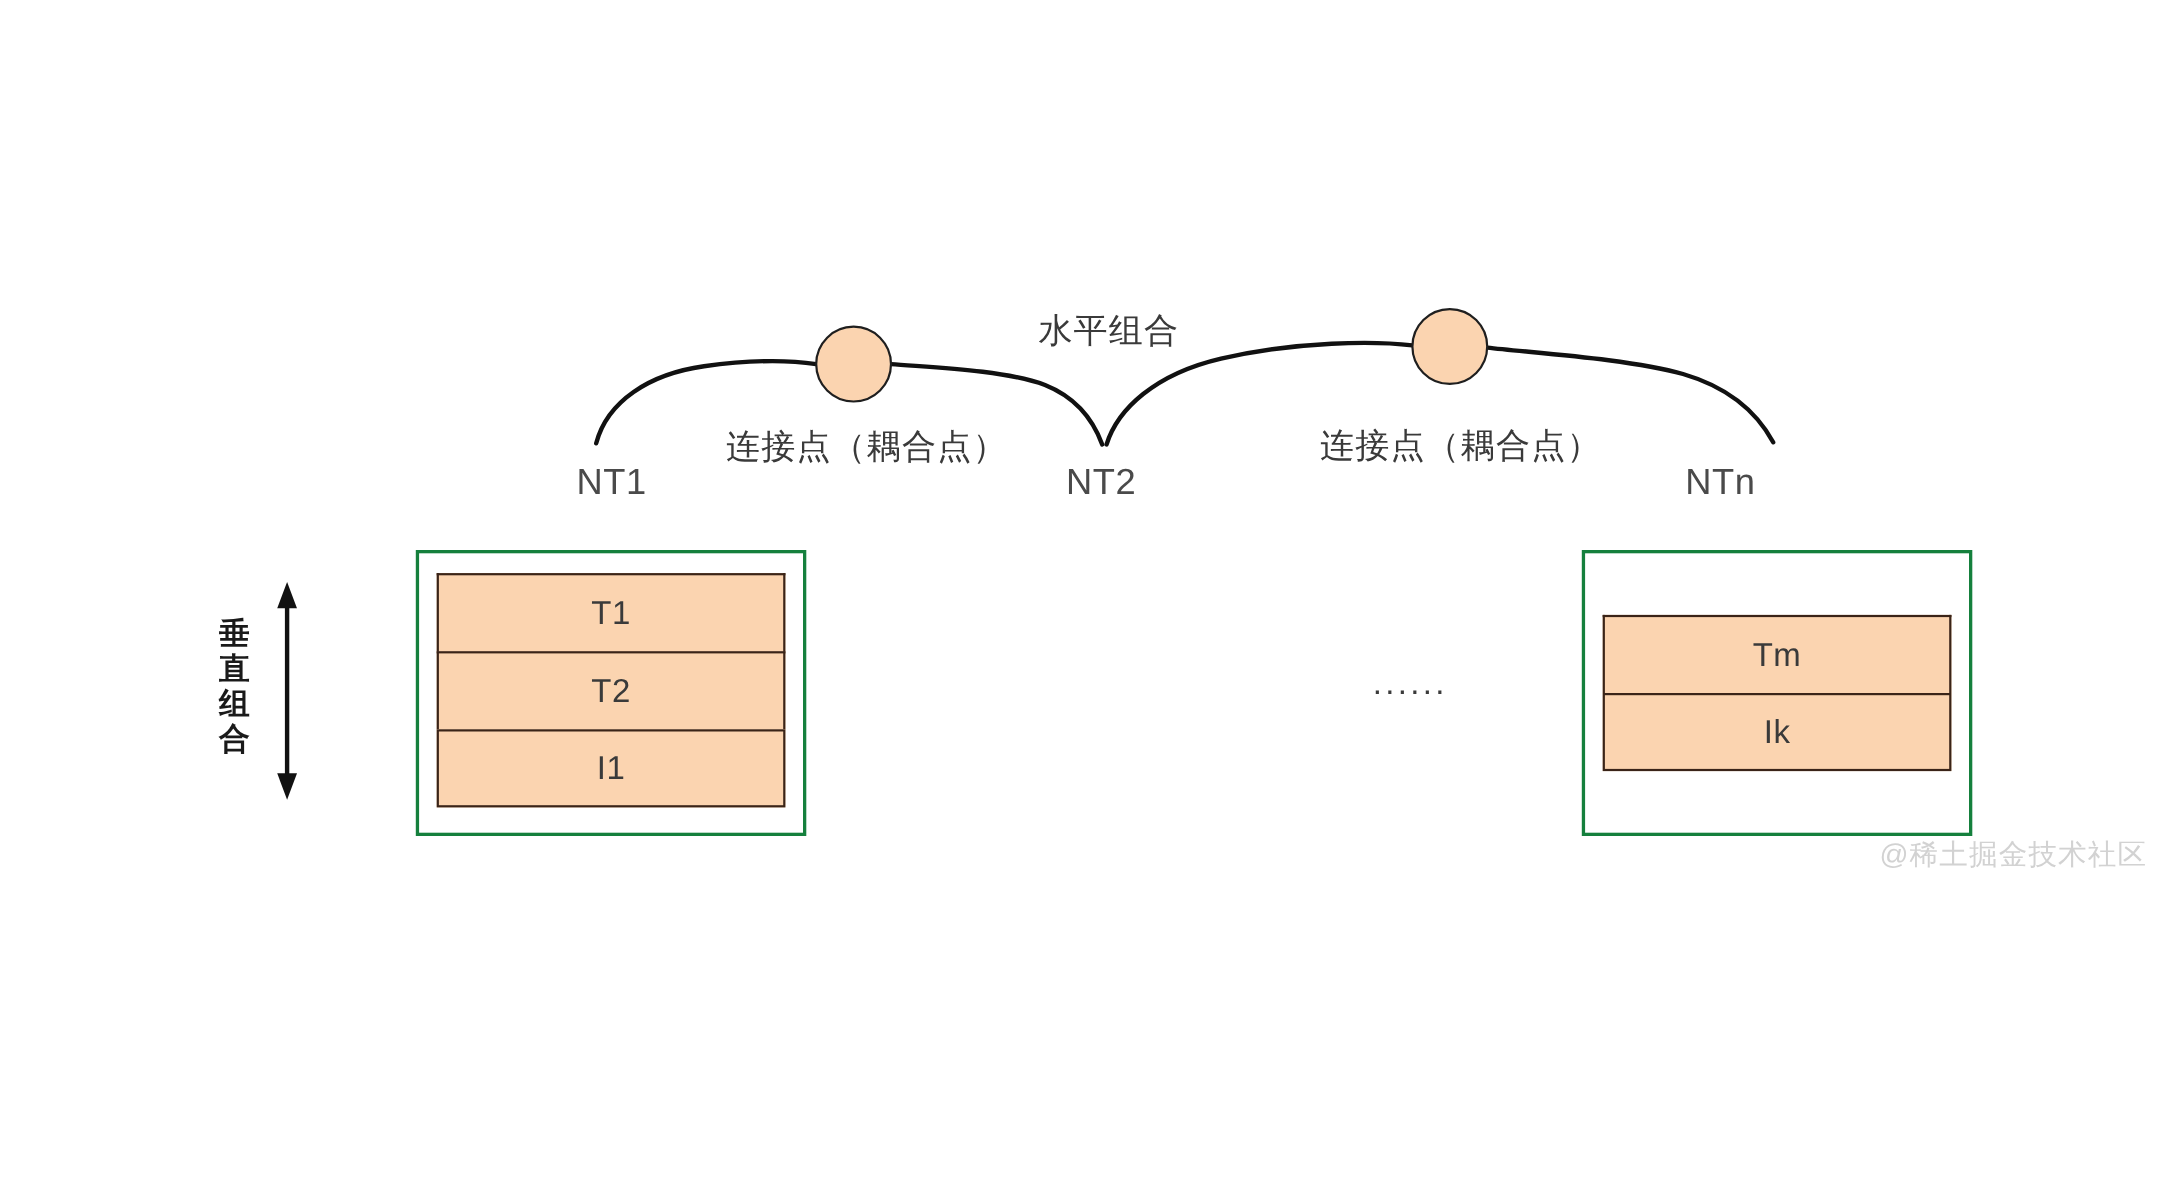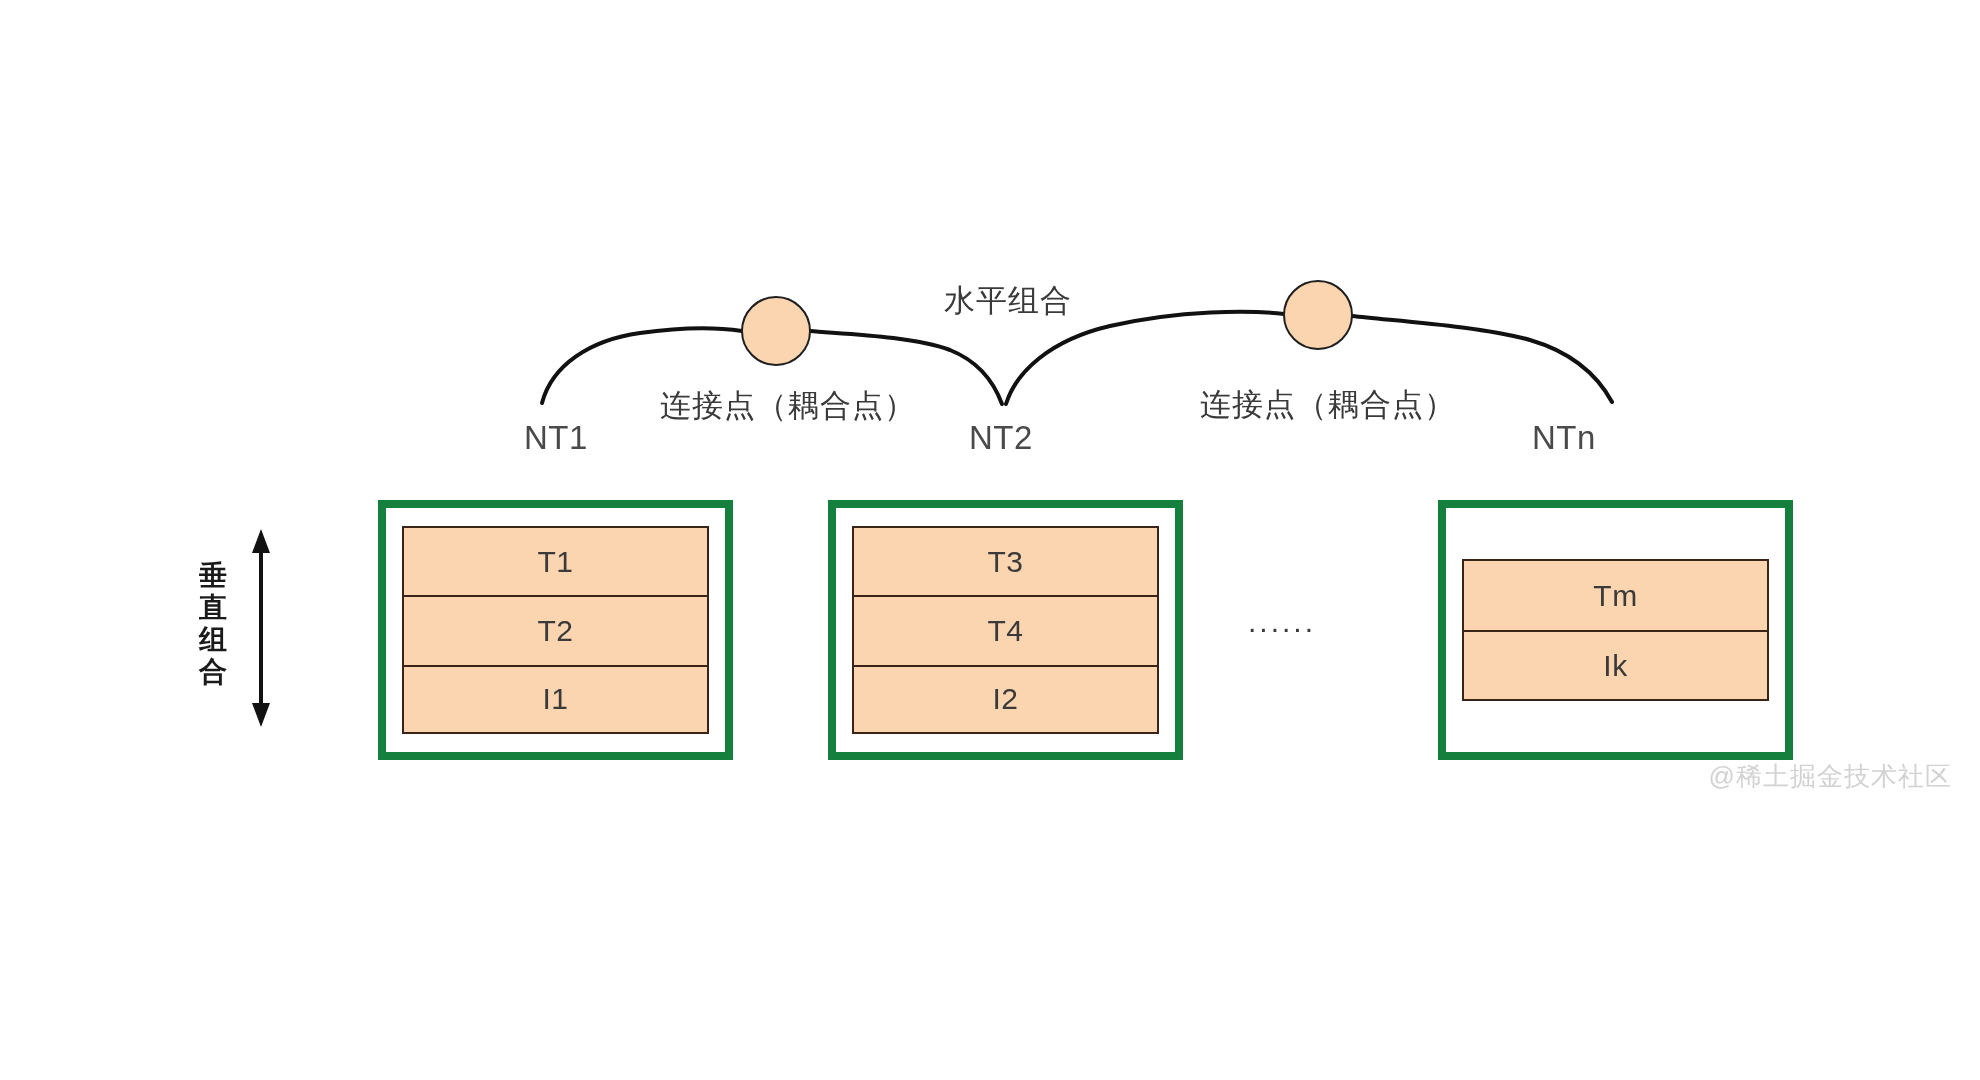--- a/index.html
+++ b/index.html
@@ -54,21 +54,21 @@
     background: #fbd4b0;
     border: 2px solid #1f1f1f;
     box-sizing: border-box;
   }
 
   
   .group-box {
     position: absolute;
     box-sizing: border-box;
     background: #ffffff;
-    border: 8px solid #15803d;
+    border: 3px solid #15803d;
     padding: 18px 16px;
     display: flex;
     flex-direction: column;
   }
   .group-row {
     box-sizing: border-box;
     background: #fbd4b0;
     border: 2px solid #3a2418;
     border-bottom-width: 0;
     height: 71px;
@@ -168,25 +168,20 @@
       <span>合</span>
     </div>
   </div>
 
   <div class="group-box" style="left:378px; top:500px; width:355px; height:260px;">
     <div class="group-row">T1</div>
     <div class="group-row">T2</div>
     <div class="group-row">I1</div>
   </div>
 
-  <div class="group-box" style="left:828px; top:500px; width:355px; height:260px;">
-    <div class="group-row">T3</div>
-    <div class="group-row">T4</div>
-    <div class="group-row">I2</div>
-  </div>
 
   <div id="ellipsis-dots">......</div>
 
   <div class="group-box" style="left:1438px; top:500px; width:355px; height:260px;justify-content:center;">
     <div class="group-row">Tm</div>
     <div class="group-row">Ik</div>
   </div>
 
   <div id="watermark">@稀土掘金技术社区</div>
 

